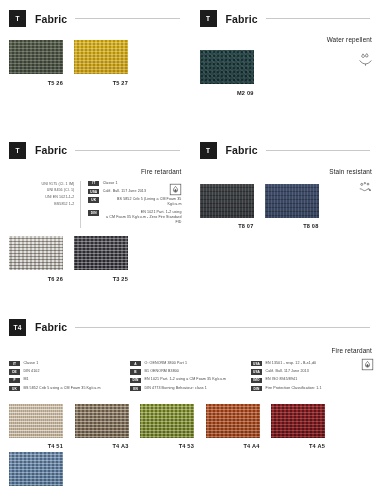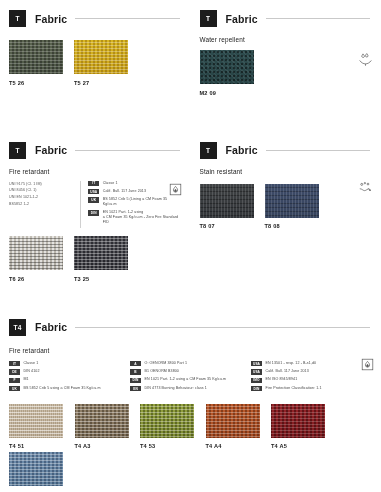--- a/index.html
+++ b/index.html
@@ -6,21 +6,21 @@
   html, body {
     width: 381px; height: 492px;
     background: #ffffff;
     font-family: "Liberation Sans", sans-serif;
     color: #1a1a1a;
     overflow: hidden;
   }
   .page { position: relative; width: 381px; height: 492px; }
 
   
-  .row { display: flex; width: 381px; }
+  .row { display: flex; width: 381px; text-align: right; }
   .panel { position: relative; }
   .panel.half { width: 190.5px; }
   .panel.full { width: 381px; }
 
   
   .phead {
     display: flex; align-items: center;
     padding: 10px 9px 0 9px;
   }
   .badge {

